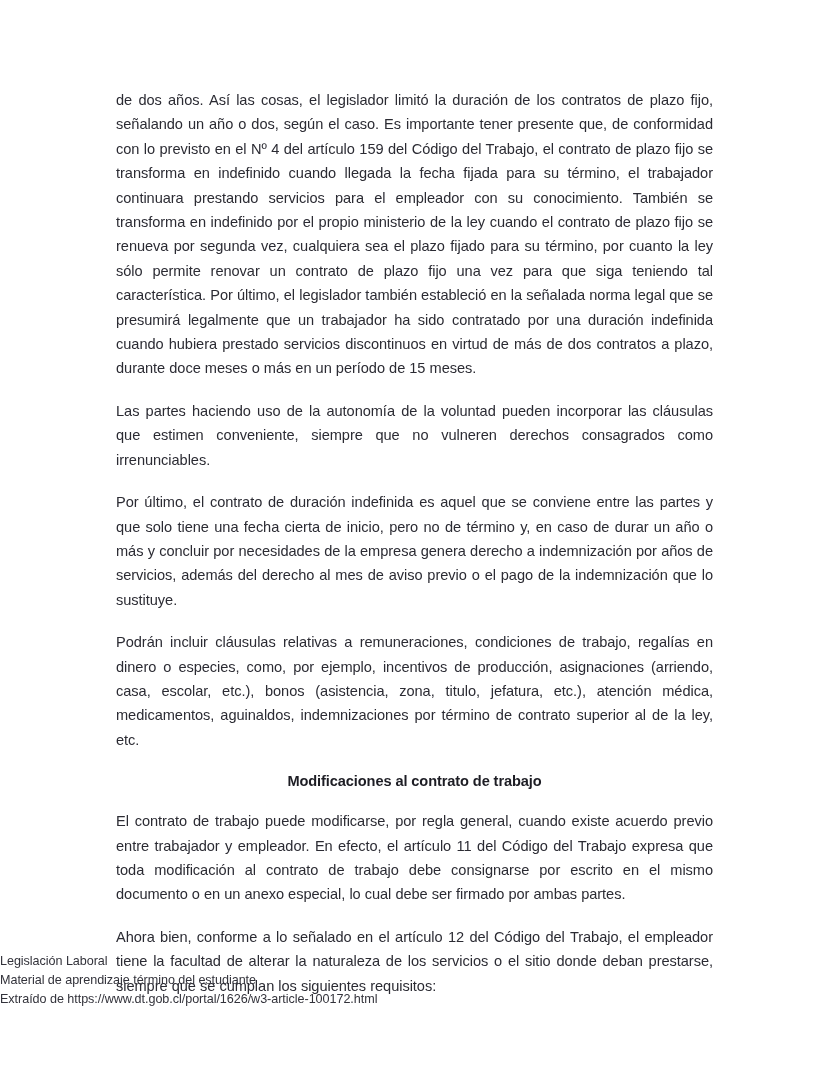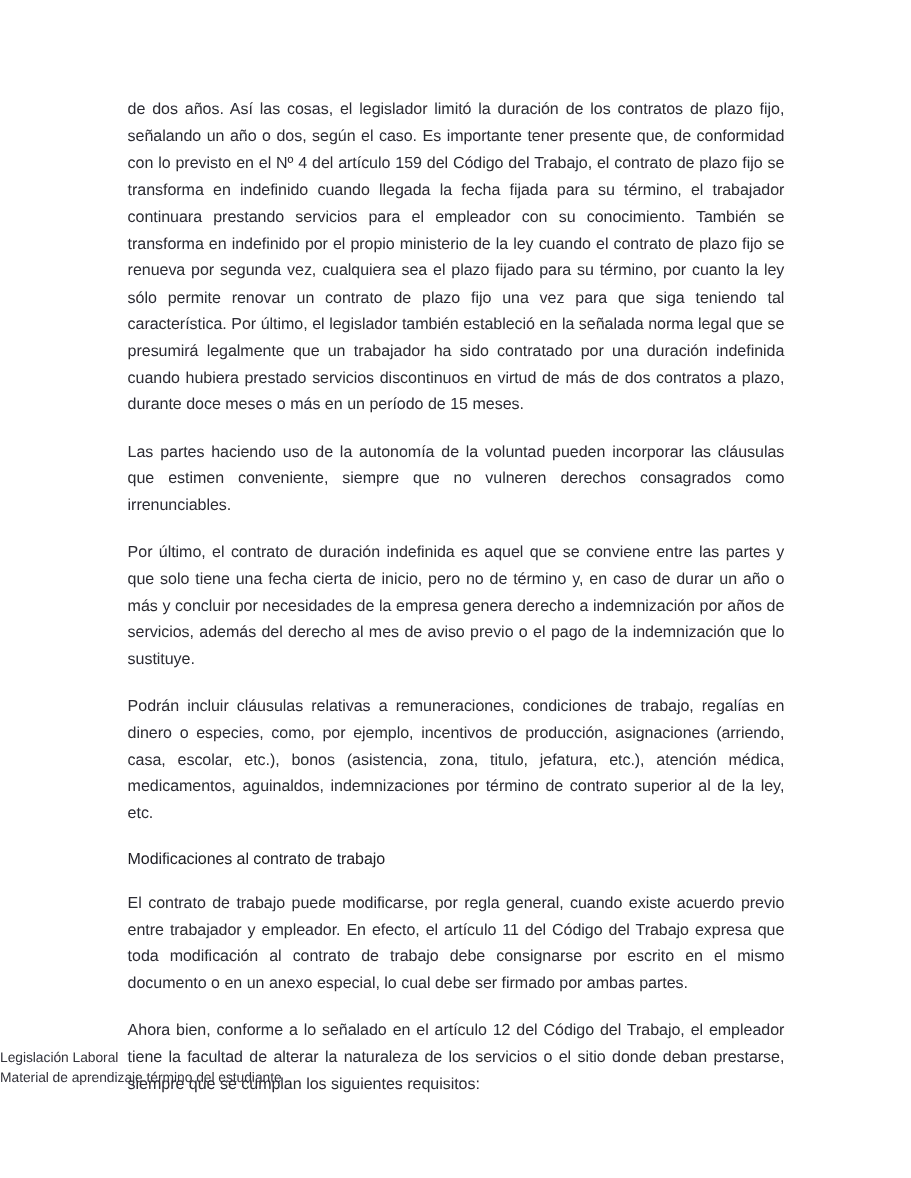--- a/index.html
+++ b/index.html
@@ -35,22 +35,22 @@
     word-spacing: 0.1px;
     color: #2b2b33;
   }
   p.body-par.last-tight {
     margin-bottom: 17px;
   }
   h2.section-heading {
     margin: 0 0 17px 0;
     font-size: 14.6px;
     line-height: 22px;
-    font-weight: normal;
-    text-align: left;
+    font-weight: bold;
+    text-align: center;
     letter-spacing: -0.1px;
     color: #1d1d24;
   }
   .footer {
     position: absolute;
     left: 0;
     right: 0;
     top: 952px;
     text-align: left;
   }
@@ -82,15 +82,16 @@
     <p class="body-par">El contrato de trabajo puede modificarse, por regla general, cuando existe acuerdo previo entre trabajador y empleador. En efecto, el artículo 11 del Código del Trabajo expresa que toda modificación al contrato de trabajo debe consignarse por escrito en el mismo documento o en un anexo especial, lo cual debe ser firmado por ambas partes.</p>
 
 
     <p class="body-par last-tight">Ahora bien, conforme a lo señalado en el artículo 12 del Código del Trabajo, el empleador tiene la facultad de alterar la naturaleza de los servicios o el sitio donde deban prestarse, siempre que se cumplan los siguientes requisitos:</p>
 
   </div>
 
   <div class="footer">
     <div class="footer-line">Legislación Laboral</div>
     <div class="footer-line">Material de aprendizaje término del estudiante</div>
+    <div class="footer-line">Extraído de https://www.dt.gob.cl/portal/1626/w3-article-100172.html</div>
   </div>
 
 </div>
 
 </body></html>

